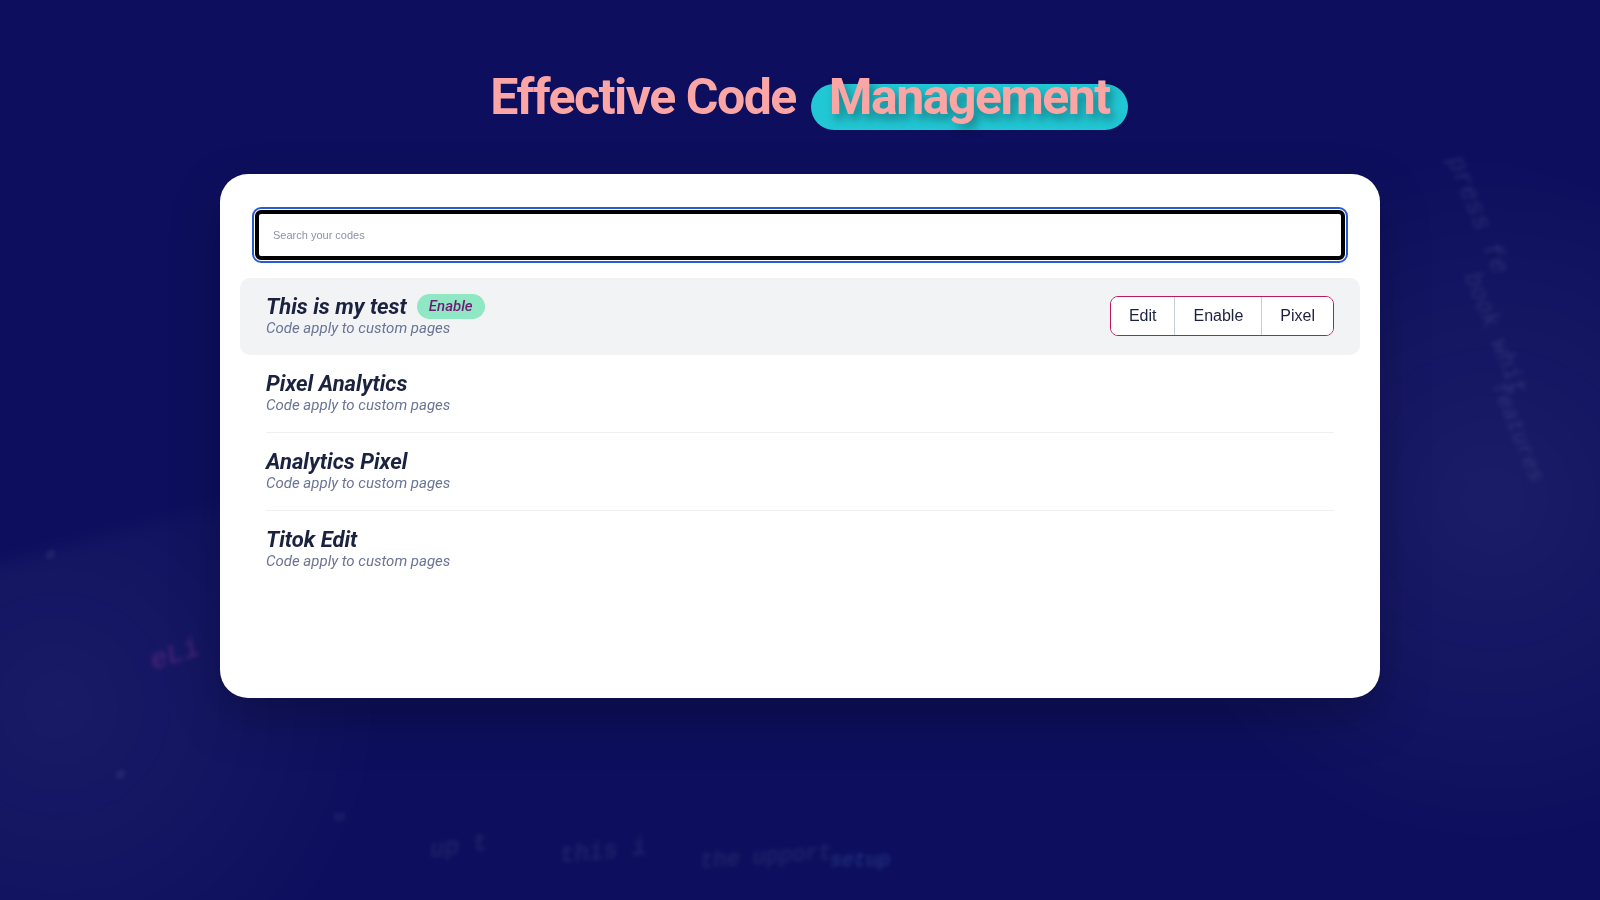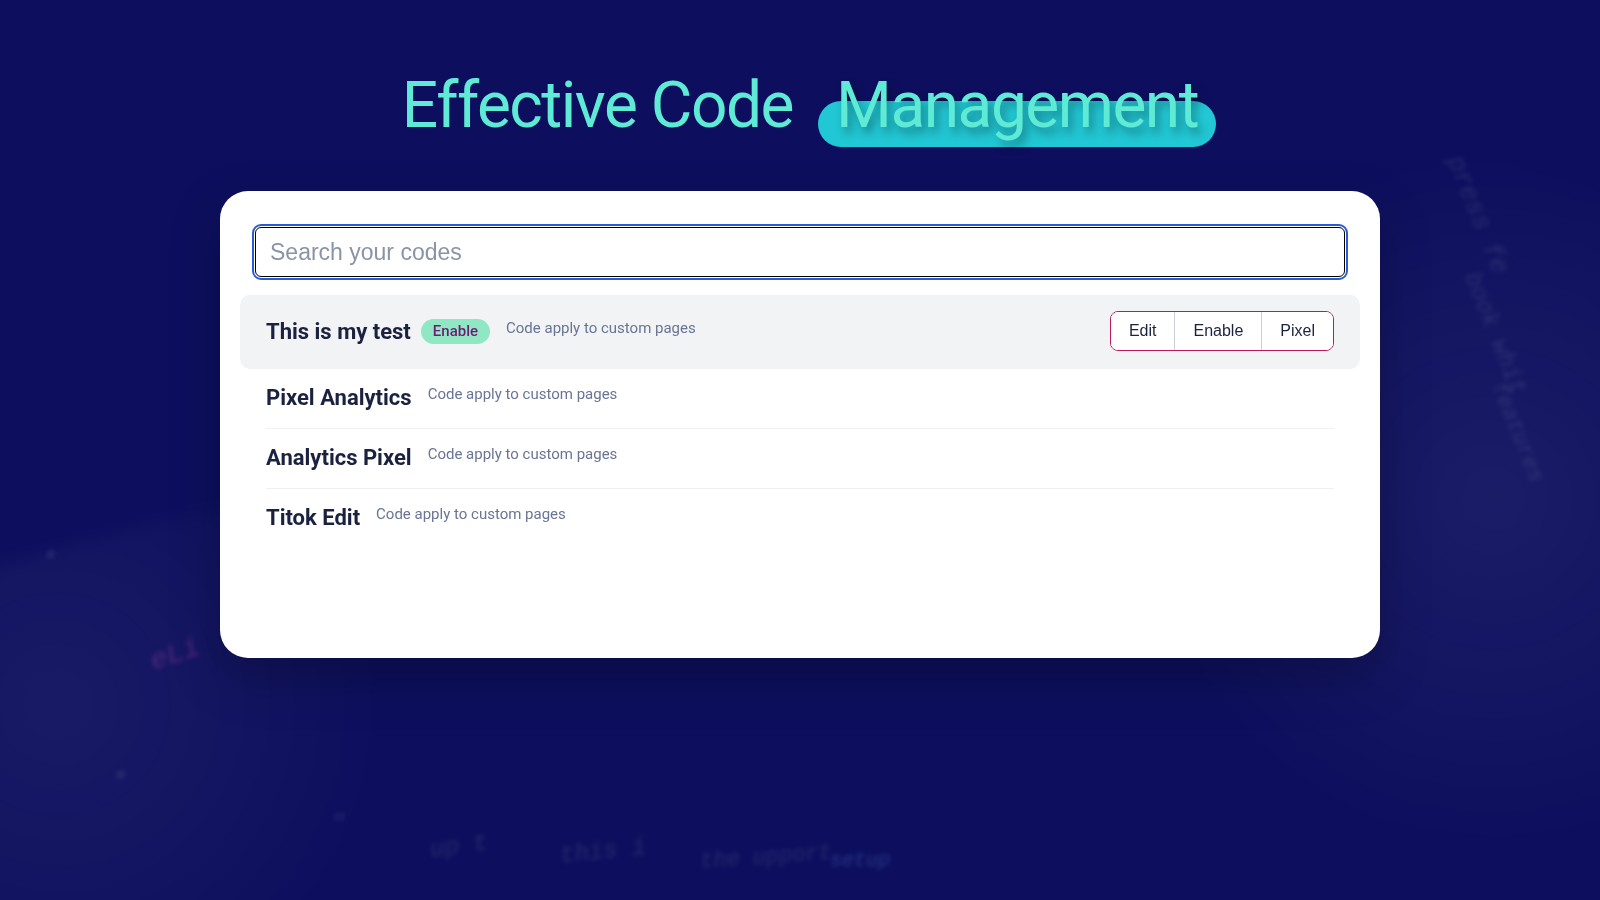--- a/index.html
+++ b/index.html
@@ -42,24 +42,24 @@
   }
 
   .headline {
     position: relative;
     text-align: center;
     padding-top: 68px;
     z-index: 2;
   }
   .headline h1 {
     display: inline-block;
-    font-size: 64px;
-    font-weight: 400;
+    font-size: 50px;
+    font-weight: 700;
     letter-spacing: -1.5px;
-    color: #5eead4;
+    color: #fca5a5;
     position: relative;
   }
   .headline .word2-wrap {
     position: relative;
     display: inline-block;
   }
   .headline .highlight-pill {
     position: absolute;
     left: -18px;
     right: -18px;
@@ -84,24 +84,24 @@
     padding: 36px 20px 110px 20px;
     box-shadow: 0 20px 50px rgba(0,0,0,0.25);
   }
 
   .search-input {
     display: block;
     width: 1090px;
     margin: 0 auto;
     height: 50px;
     padding: 0 14px;
-    font-size: 23px;
+    font-size: 11px;
     color: #111;
     background: #fff;
-    border: 1px solid #000000;
+    border: 4px solid #000000;
     border-radius: 6px;
     outline: 2px solid #2a5bd7;
     outline-offset: 1px;
   }
   .search-input::placeholder { color: #8a94a6; }
 
   .list { margin-top: 18px; }
 
   .row {
     padding: 16px 26px 18px 26px;
@@ -111,21 +111,21 @@
     justify-content: space-between;
   }
   .row + .row-divider {
     height: 1px;
     background: #eef0f4;
     margin: 0 26px;
   }
   .row.selected {
     background: #f2f3f5;
   }
-  .row .left { display: flex; flex-direction: row; gap: 16px; }
+  .row .left { display: flex; flex-direction: column; gap: 0; font-style: italic; }
   .title-line { display: flex; align-items: center; gap: 10px; }
   .row-title {
     font-size: 22px;
     font-weight: 700;
     color: #1b2240;
   }
   .row-sub {
     font-size: 15px;
     color: #6a7494;
   }

